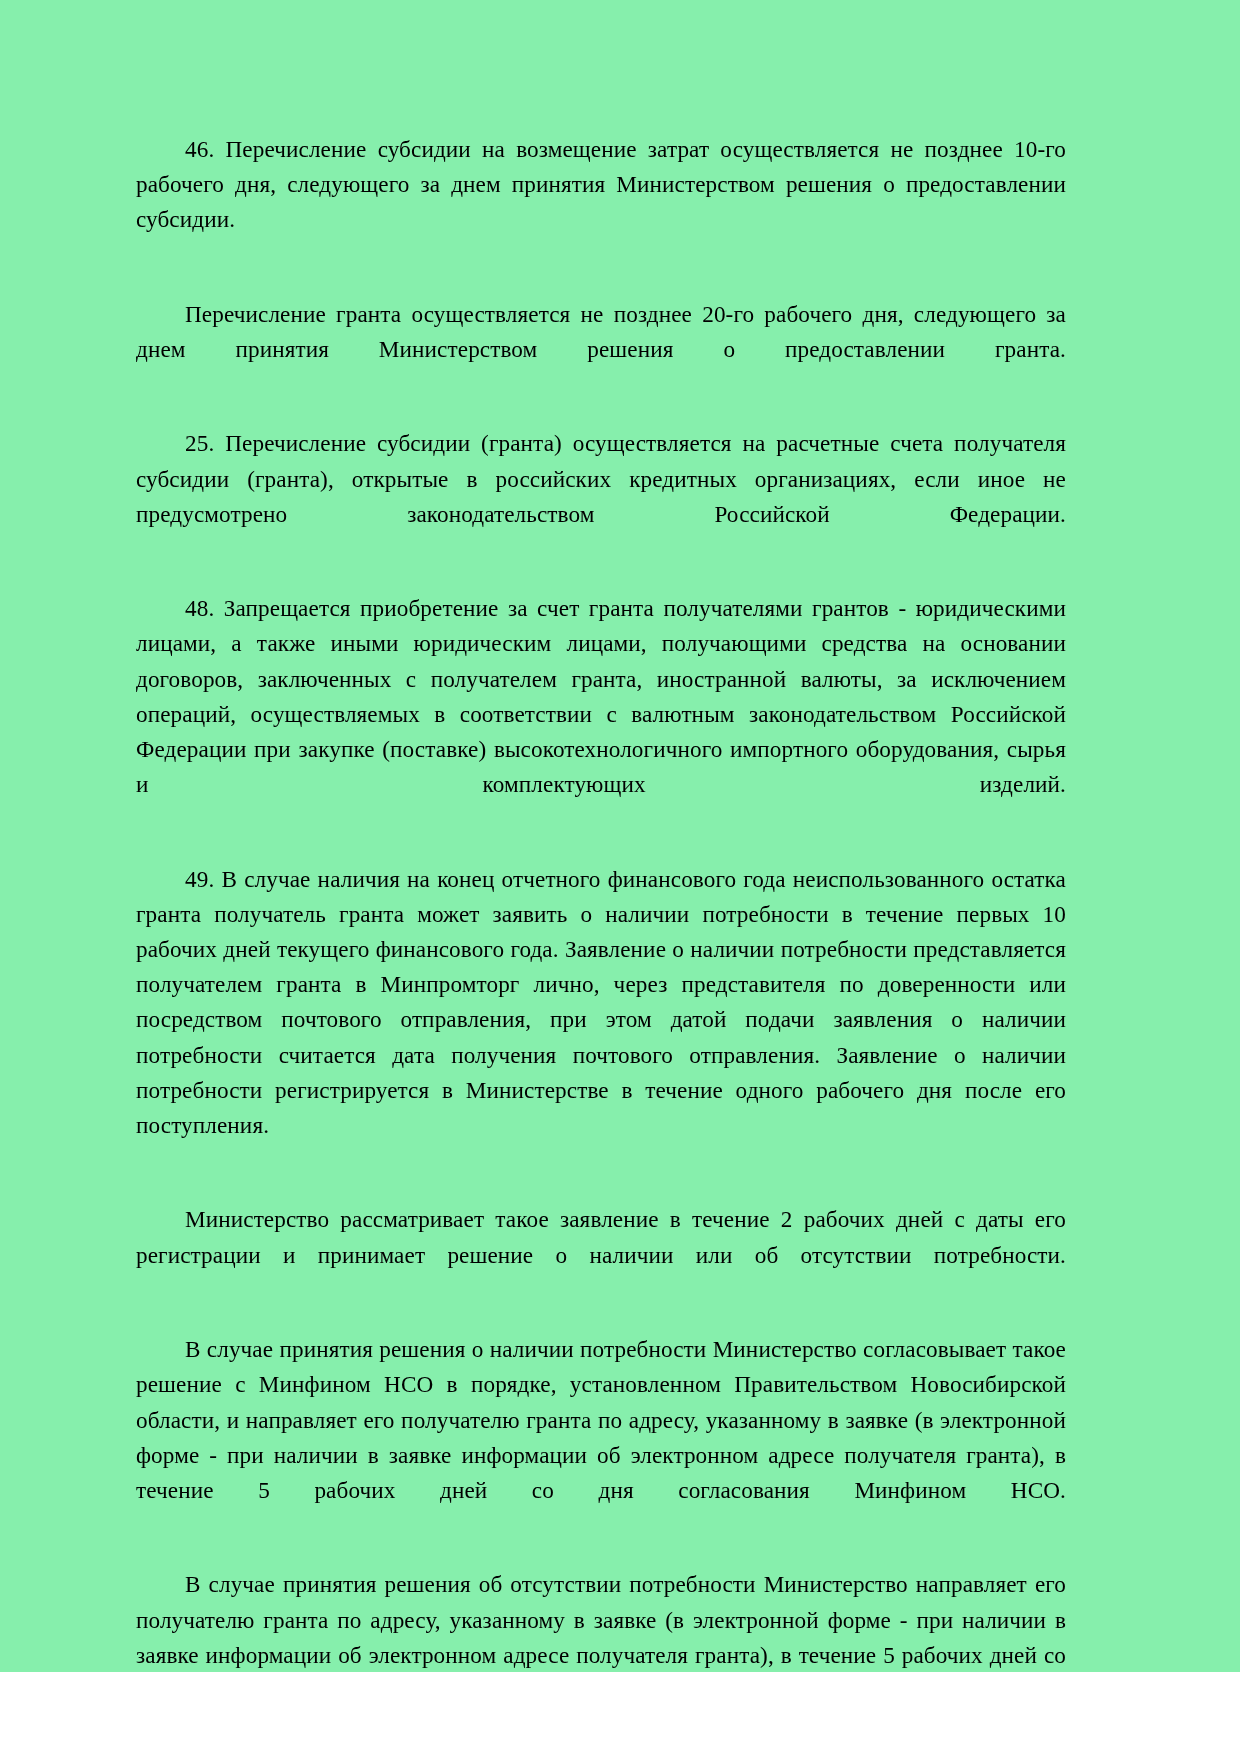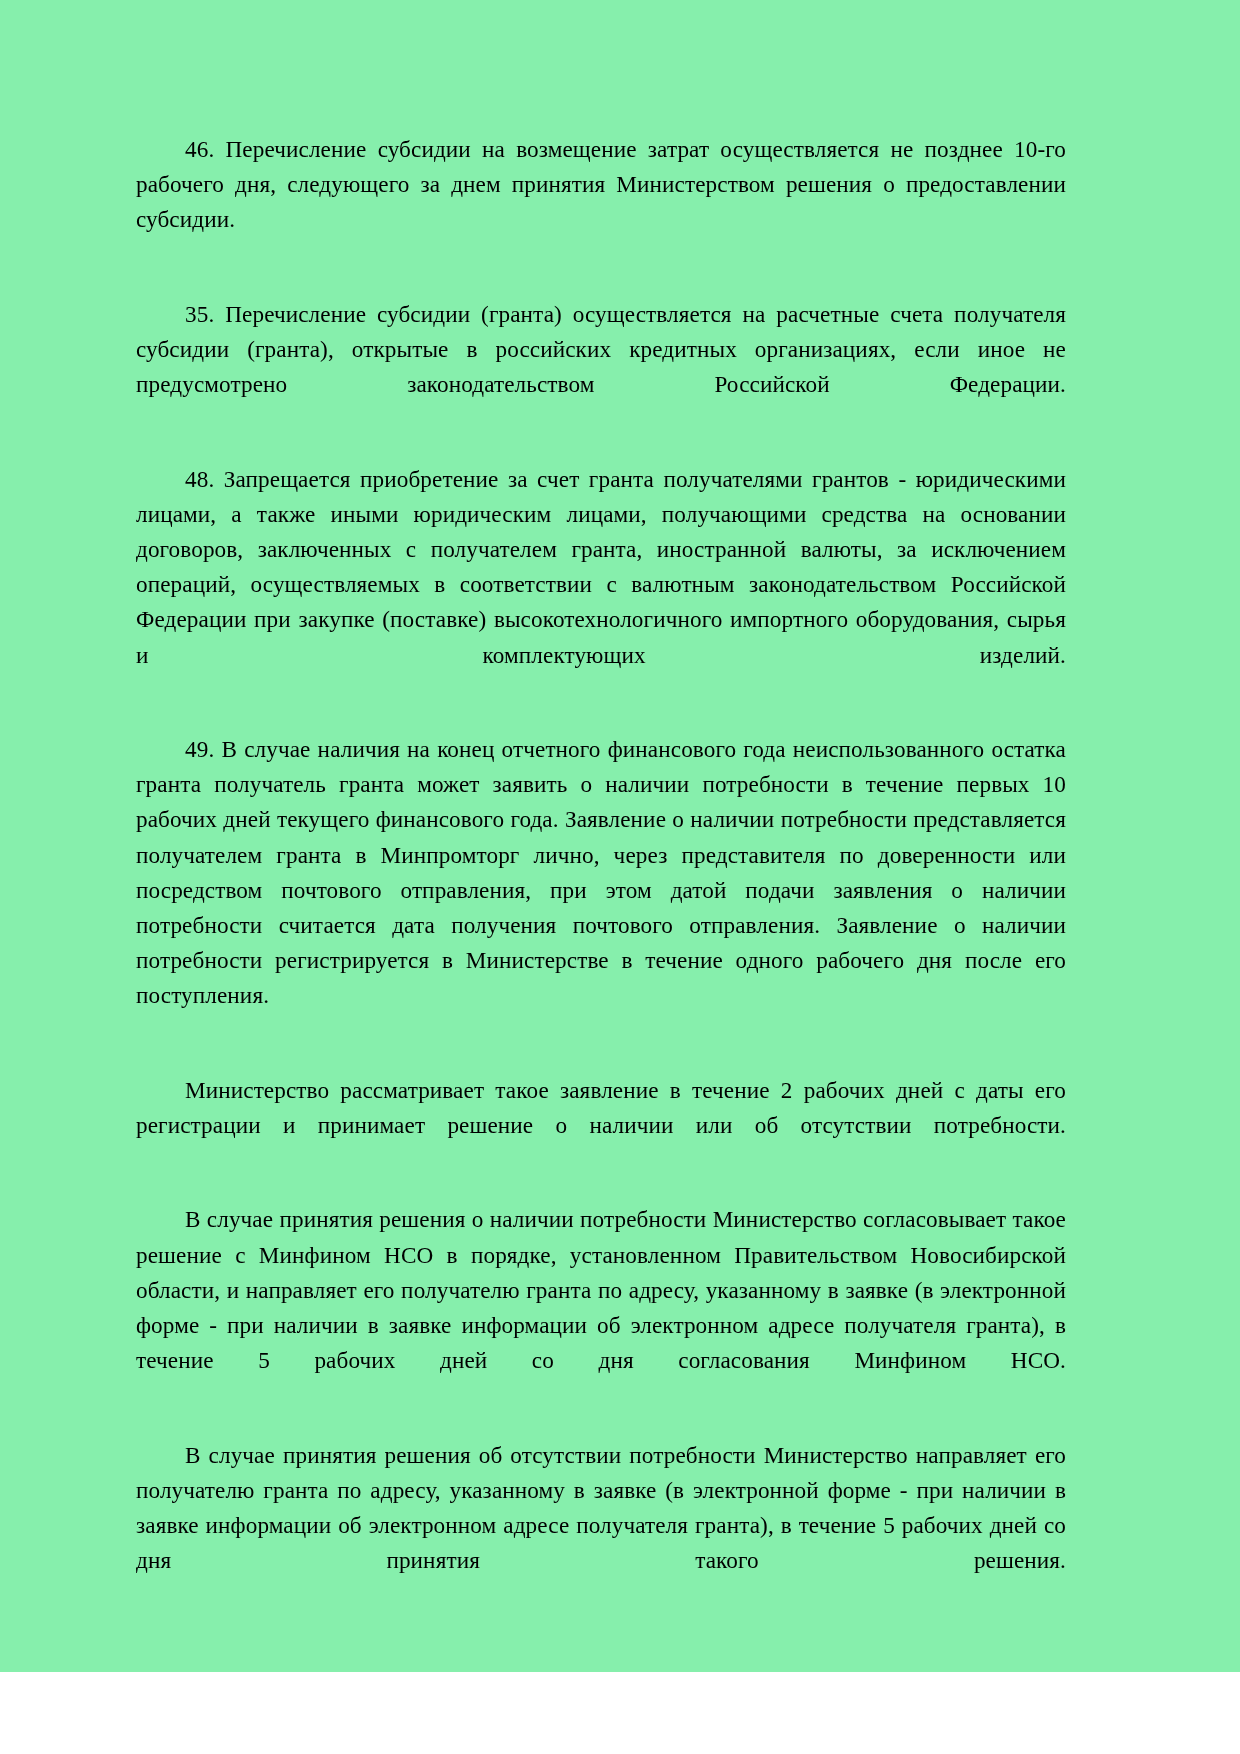--- a/index.html
+++ b/index.html
@@ -51,22 +51,23 @@
   }
 </style>
 </head>
 <body>
 
 <div class="page">
   <div class="page-body">
 
     <p class="para">46. Перечисление субсидии на возмещение затрат осуществляется не позднее 10-го рабочего дня, следующего за днем принятия Министерством решения о предоставлении субсидии.</p>
 
+    <p class="para">Перечисление гранта осуществляется не позднее 20-го рабочего дня, следующего за днем принятия Министерством решения о предоставлении гранта.</p>
 
-    <p class="para">35. Перечисление субсидии (гранта) осуществляется на расчетные счета получателя субсидии (гранта), открытые в российских кредитных организациях, если иное не предусмотрено законодательством Российской Федерации.</p>
+    <p class="para">25. Перечисление субсидии (гранта) осуществляется на расчетные счета получателя субсидии (гранта), открытые в российских кредитных организациях, если иное не предусмотрено законодательством Российской Федерации.</p>
 
     <p class="para">48. Запрещается приобретение за счет гранта получателями грантов - юридическими лицами, а также иными юридическим лицами, получающими средства на основании договоров, заключенных с получателем гранта, иностранной валюты, за исключением операций, осуществляемых в соответствии с валютным законодательством Российской Федерации при закупке (поставке) высокотехнологичного импортного оборудования, сырья и комплектующих изделий.</p>
 
     <p class="para">49. В случае наличия на конец отчетного финансового года неиспользованного остатка гранта получатель гранта может заявить о наличии потребности в течение первых 10 рабочих дней текущего финансового года. Заявление о наличии потребности представляется получателем гранта в Минпромторг лично, через представителя по доверенности или посредством почтового отправления, при этом датой подачи заявления о наличии потребности считается дата получения почтового отправления. Заявление о наличии потребности регистрируется в Министерстве в течение одного рабочего дня после его поступления.</p>
 
     <p class="para">Министерство рассматривает такое заявление в течение 2 рабочих дней с даты его регистрации и принимает решение о наличии или об отсутствии потребности.</p>
 
     <p class="para">В случае принятия решения о наличии потребности Министерство согласовывает такое решение с Минфином НСО в порядке, установленном Правительством Новосибирской области, и направляет его получателю гранта по адресу, указанному в заявке (в электронной форме - при наличии в заявке информации об электронном адресе получателя гранта), в течение 5 рабочих дней со дня согласования Минфином НСО.</p>
 
     <p class="para">В случае принятия решения об отсутствии потребности Министерство направляет его получателю гранта по адресу, указанному в заявке (в электронной форме - при наличии в заявке информации об электронном адресе получателя гранта), в течение 5 рабочих дней со дня принятия такого решения.</p>

